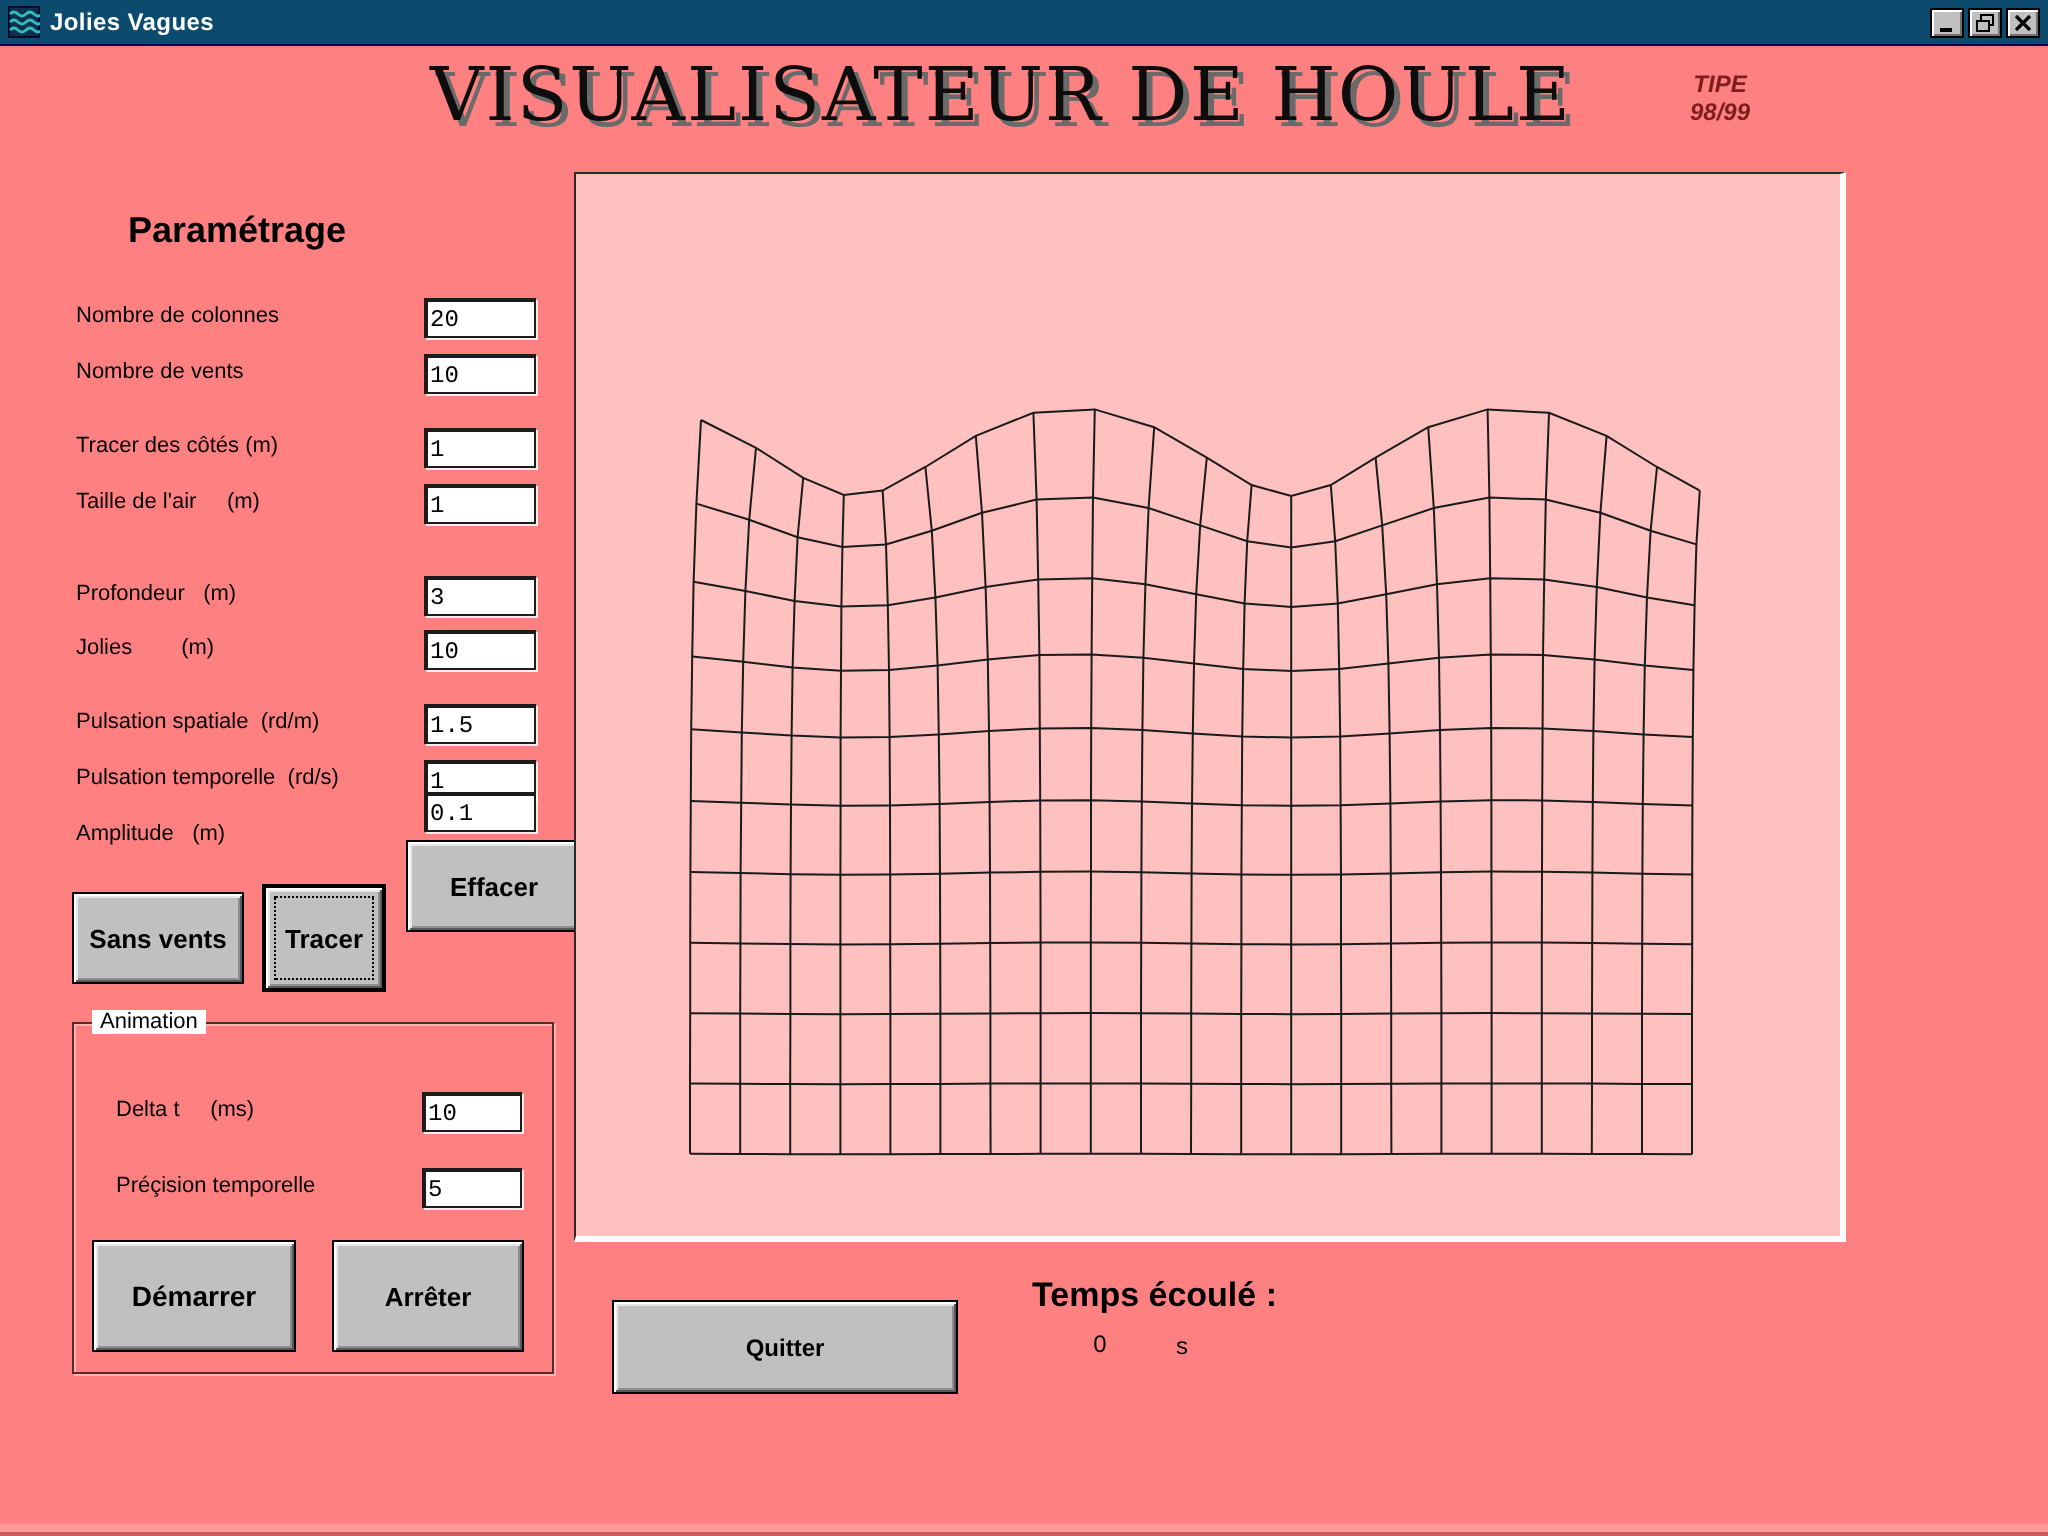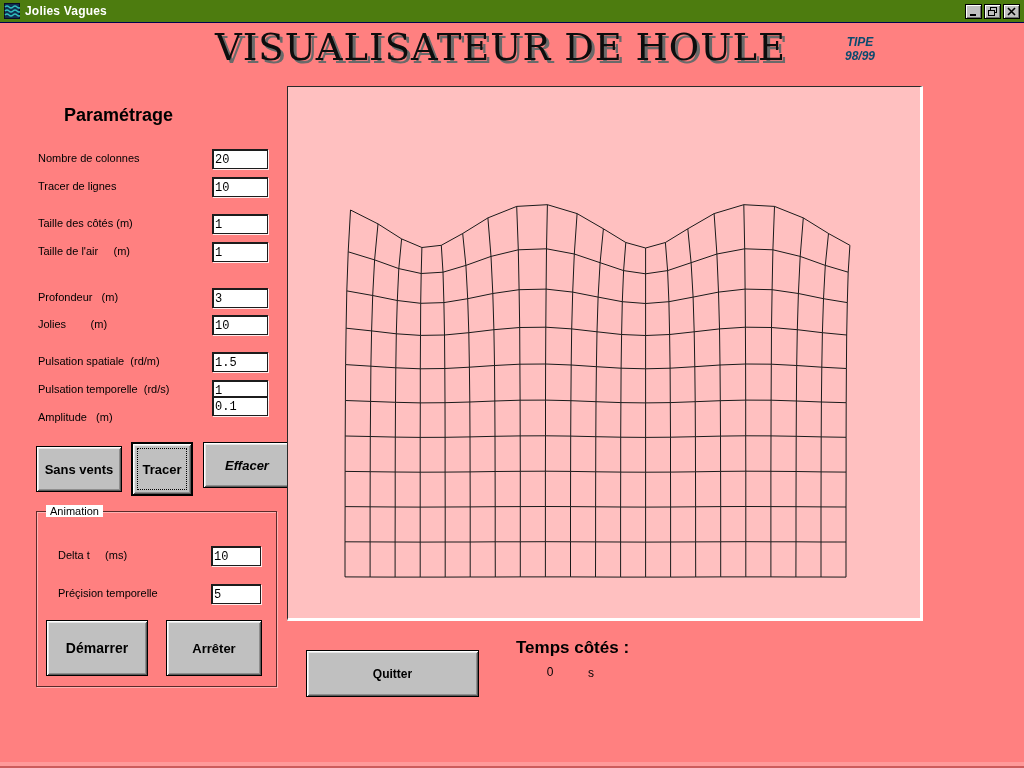--- a/index.html
+++ b/index.html
@@ -1,56 +1,56 @@
 <!DOCTYPE html>
 <html><head>
 <meta charset="utf-8">
 <style>
   * { margin:0; padding:0; box-sizing:border-box; }
   html,body { width:1024px; height:768px; overflow:hidden; }
   body { background:#FF8080; font-family:"Liberation Sans", sans-serif; position:relative; }
 
   
   .titlebar { position:absolute; top:0; left:0; right:0; height:22px;
-    background:#4d7c0f; display:flex; align-items:center; padding:11px 4px;
+    background:#0c4a6e; display:flex; align-items:center; padding:11px 4px;
     border-bottom:1px solid #000050; }
   .app-icon { width:16px; height:16px; margin-right:5px; flex:0 0 auto; }
   .win-title { color:#fff; font-weight:bold; font-size:12px; letter-spacing:.2px; flex:1 1 auto; }
   .tb-btns { display:flex; gap:2px; }
   .tb-btn { width:17px; height:15px; background:#C0C0C0; border:1px solid #000;
     box-shadow: inset 1px 1px 0 #fff, inset -1px -1px 0 #707070;
     display:flex; align-items:center; justify-content:center; }
   .tb-btn svg { display:block; }
 
   
   .page-title { position:absolute; left:215px; top:26px; width:550px; text-align:center;
     font-family:"DejaVu Serif", serif; font-weight:normal; font-size:37px; letter-spacing:1px;
     color:#0d0d0d; text-shadow:3px 3px 0 #6a6a6a; white-space:nowrap; }
   .tipe-badge { position:absolute; left:818px; top:35px; width:84px; text-align:center;
-    font-style:italic; font-weight:bold; font-size:12px; line-height:14px; color:#0c4a6e; }
+    font-style:italic; font-weight:bold; font-size:12px; line-height:14px; color:#7f1d1d; }
 
   
   .params-heading { position:absolute; left:64px; top:105px; font-size:18px; font-weight:bold; color:#000; }
   .flabel { position:absolute; left:38px; font-size:11px; color:#000; white-space:pre; }
   .finput { position:absolute; left:212px; width:56px; height:20px; background:#fff;
     border:2px solid #1c1c1c; border-right-width:1px; border-bottom-width:1px;
     box-shadow:1px 1px 0 rgba(255,255,255,.85);
     font-family:Liberation Mono, monospace; font-size:12px; padding:1px 1px; color:#000; }
   .finput-sm { width:50px; left:211px; }
 
   
   .btn { position:absolute; background:#C0C0C0; border:1px solid #000; color:#000;
     font-family:"Liberation Sans", sans-serif; font-weight:bold; font-size:13px;
     box-shadow: inset 1px 1px 0 #ffffff, inset -1px -1px 0 #5a5a5a,
                 inset 2px 2px 0 #e6e6e6, inset -2px -2px 0 #8e8e8e;
     display:flex; align-items:center; justify-content:center; cursor:default; }
   .btn-sansvents { left:36px;  top:446px; width:86px; height:46px; }
   .btn-tracer    { left:131px; top:442px; width:62px; height:54px; border:2px solid #000;
     outline:1px dotted #000; outline-offset:-7px; }
-  .btn-effacer   { left:203px; top:442px; width:88px; height:46px;font-style:italic; }
+  .btn-effacer   { left:203px; top:420px; width:88px; height:46px; }
   .btn-demarrer  { left:46px;  top:620px; width:102px; height:56px; font-size:14px; }
   .btn-arreter   { left:166px; top:620px; width:96px;  height:56px; }
   .btn-quitter   { left:306px; top:650px; width:173px; height:47px; font-size:12px; }
 
   
   .groupbox { position:absolute; left:36px; top:511px; width:241px; height:176px;
     border:1px solid #5a2a2a; box-shadow:1px 1px 0 #ffb2b2, inset 1px 1px 0 #ffb2b2; }
   .group-legend { position:absolute; left:46px; top:505px; background:#ffffff;
     padding:0 4px; font-size:11px; color:#000; }
 
@@ -105,23 +105,23 @@
 <div class="page-title">VISUALISATEUR DE HOULE</div>
 <div class="tipe-badge">
   <div>TIPE</div>
   <div>98/99</div>
 </div>
 
 <div class="params-heading">Paramétrage</div>
 
 <span class="flabel" style="top:152px">Nombre de colonnes</span>
 <input class="finput" style="top: 149px;" value="20">
-<span class="flabel" style="top:180px">Tracer de lignes</span>
+<span class="flabel" style="top:180px">Nombre de vents</span>
 <input class="finput" style="top: 177px;" value="10">
-<span class="flabel" style="top:217px">Taille des côtés (m)</span>
+<span class="flabel" style="top:217px">Tracer des côtés (m)</span>
 <input class="finput" style="top: 214px;" value="1">
 <span class="flabel" style="top:245px">Taille de l'air     (m)</span>
 <input class="finput" style="top: 242px;" value="1">
 <span class="flabel" style="top:291px">Profondeur   (m)</span>
 <input class="finput" style="top: 288px;" value="3">
 <span class="flabel" style="top:318px">Jolies        (m)</span>
 <input class="finput" style="top: 315px;" value="10">
 <span class="flabel" style="top:355px">Pulsation spatiale  (rd/m)</span>
 <input class="finput" style="top: 352px;" value="1.5">
 <span class="flabel" style="top:383px">Pulsation temporelle  (rd/s)</span>
@@ -175,17 +175,17 @@
       <polyline fill="none" stroke="#1a1a1a" stroke-width="1" points="426.1,126.6 428.9,167.0 430.5,205.1 431.5,241.9 432.0,278.0 432.3,313.7 432.5,349.1 432.6,384.4 432.7,419.6 432.7,454.8 432.7,489.9"></polyline>
       <polyline fill="none" stroke="#1a1a1a" stroke-width="1" points="455.8,117.7 456.7,161.8 457.1,202.1 457.4,240.2 457.6,277.0 457.7,313.1 457.7,348.8 457.8,384.2 457.8,419.5 457.8,454.7 457.8,489.9"></polyline>
       <polyline fill="none" stroke="#1a1a1a" stroke-width="1" points="486.5,119.4 484.9,162.8 484.1,202.7 483.5,240.5 483.3,277.2 483.1,313.2 483.0,348.9 482.9,384.3 482.9,419.6 482.9,454.8 482.9,489.9"></polyline>
       <polyline fill="none" stroke="#1a1a1a" stroke-width="1" points="515.3,130.9 512.2,169.4 510.4,206.5 509.3,242.7 508.7,278.5 508.4,314.0 508.2,349.3 508.1,384.5 508.0,419.7 508.0,454.8 507.9,490.0"></polyline>
       <polyline fill="none" stroke="#1a1a1a" stroke-width="1" points="540.5,146.5 537.3,178.4 535.5,211.7 534.4,245.7 533.8,280.2 533.4,315.0 533.2,349.9 533.1,384.9 533.0,419.9 533.0,455.0 533.0,490.0"></polyline>
       <polyline fill="none" stroke="#1a1a1a" stroke-width="1" points="561.9,158.3 560.2,185.2 559.3,215.6 558.7,248.0 558.4,281.5 558.2,315.7 558.1,350.3 558.1,385.1 558.0,420.0 558.0,455.0 558.0,490.1"></polyline>
     </svg>
 </div>
 
 <div class="btn btn-quitter">Quitter</div>
-<span class="elapsed-label">Temps côtés :</span>
+<span class="elapsed-label">Temps écoulé :</span>
 <span class="elapsed-value">0</span>
 <span class="elapsed-unit">s</span>
 
 <div class="bottom-edge"></div>
 
 </body></html>

